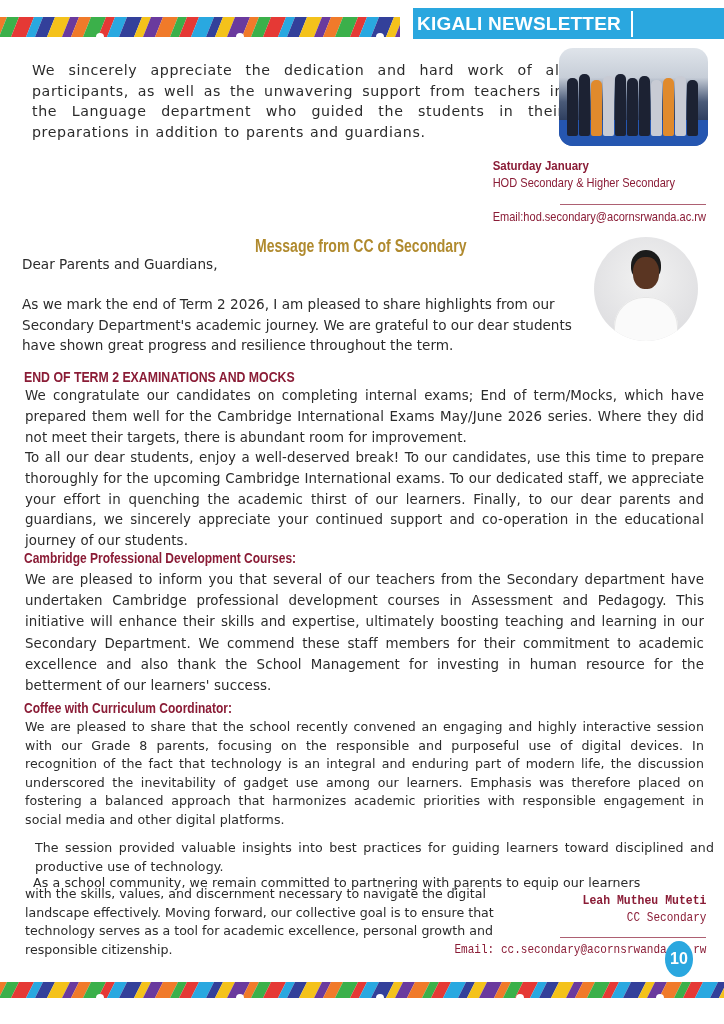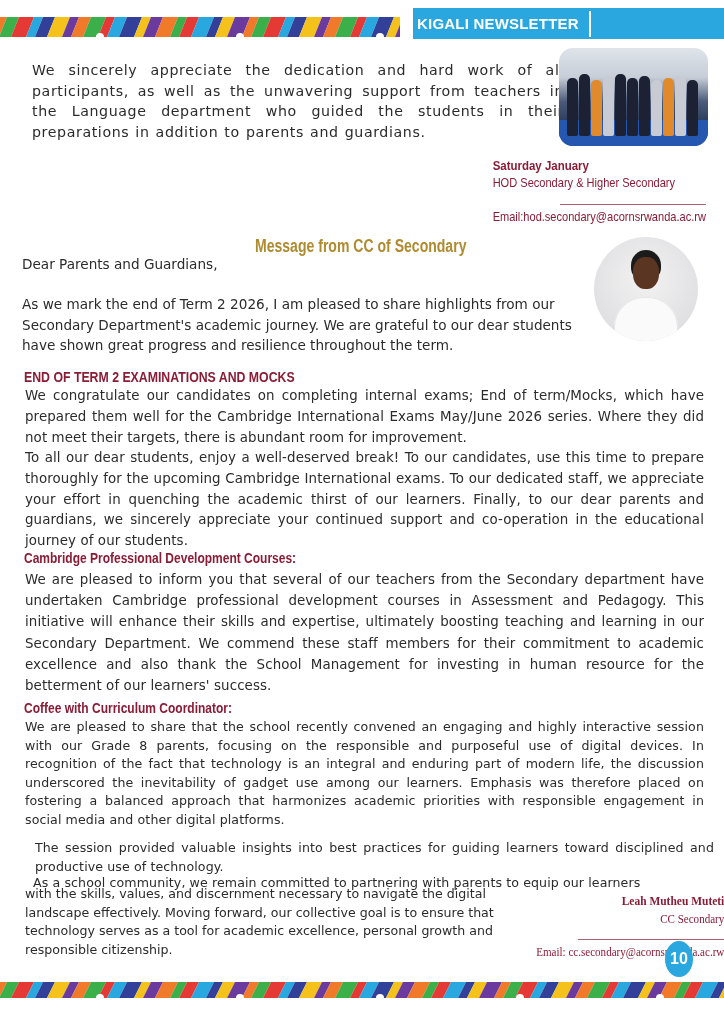--- a/index.html
+++ b/index.html
@@ -8,21 +8,21 @@
 
   
   .band { position: absolute; left: 0; height: 20px; overflow: hidden; }
   .band-top { top: 17px; width: 400px; }
   .band-bottom { top: 982px; width: 724px; height: 16px; }
   .band svg { display: block; }
 
   
   .header-banner { position: absolute; top: 8px; left: 413px; width: 311px; height: 31px;
     background: #2aa7df; display: flex; align-items: center; color: #fff;
-    font-family: "Liberation Sans", sans-serif; font-weight: bold; font-size: 15px;
+    font-family: "Liberation Sans", sans-serif; font-weight: bold; font-size: 19px;
     letter-spacing: 0.2px; }
   .header-banner .nl { padding-left: 4px; }
   .header-banner .sep { width: 2px; height: 26px; background: #fff; margin: 0 7px 0 10px; }
 
   
   .p-intro { position: absolute; left: 20px; top: 48px; width: 532px;
     font-size: 14.2px; line-height: 20.6px; text-align: justify; letter-spacing: 0.6px;
     word-spacing: 1px; }
 
   .photo-group { position: absolute; left: 559px; top: 48px; width: 149px; height: 98px;
@@ -65,22 +65,22 @@
   .body-p { position: absolute; left: 25px; width: 679px; text-align: justify;
     font-size: 13.4px; line-height: 20.8px; letter-spacing: 0.1px; }
   .body-p.p1 { top: 386px; }
   .body-p.p2 { top: 448px; }
   .body-p.p3 { top: 569px; line-height: 21.2px; }
   .body-p.p4 { top: 718px; font-size: 12.6px; line-height: 18.6px; }
   .body-p.p5 { top: 829px; font-size: 12.6px; line-height: 18.6px; }
   .body-p.p6 { top: 866px; font-size: 12.6px; line-height: 18.6px; }
   .p6-narrow { position: absolute; left: 25px; top: 885px; width: 510px; font-size: 12.6px; line-height: 18.6px; }
 
-  .sig2 { position: absolute; right: 0; top: 893px; text-align: right;
-    font-family: Liberation Serif, serif; color: #8a1c36; }
+  .sig2 { position: absolute; right: 18px; top: 893px; text-align: right;
+    font-family: Liberation Mono, monospace; color: #8a1c36; }
   .sig2 .sig-rule { margin: 12px 0 4px auto; width: 146px; }
 
   .page-num { position: absolute; left: 665px; top: 941px; width: 28px; height: 36px; border-radius: 50%;
     background: #2aa7df; color: #fff; display: flex; align-items: center; justify-content: center;
     font-family: "Liberation Sans", sans-serif; font-weight: bold; font-size: 16px; }
 </style>
 </head>
 <body>
 
 <div class="band band-top">

